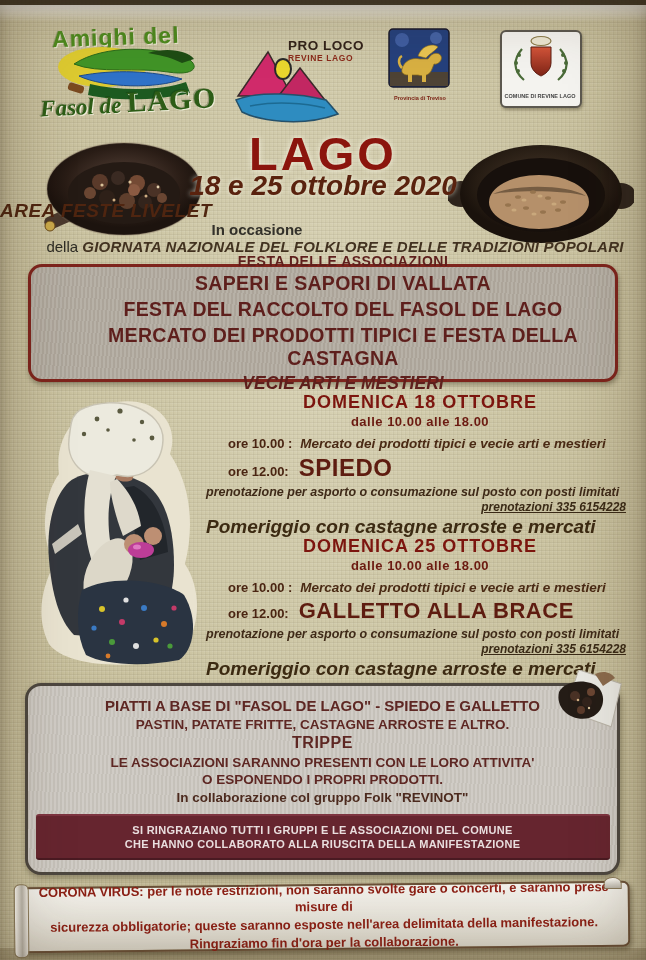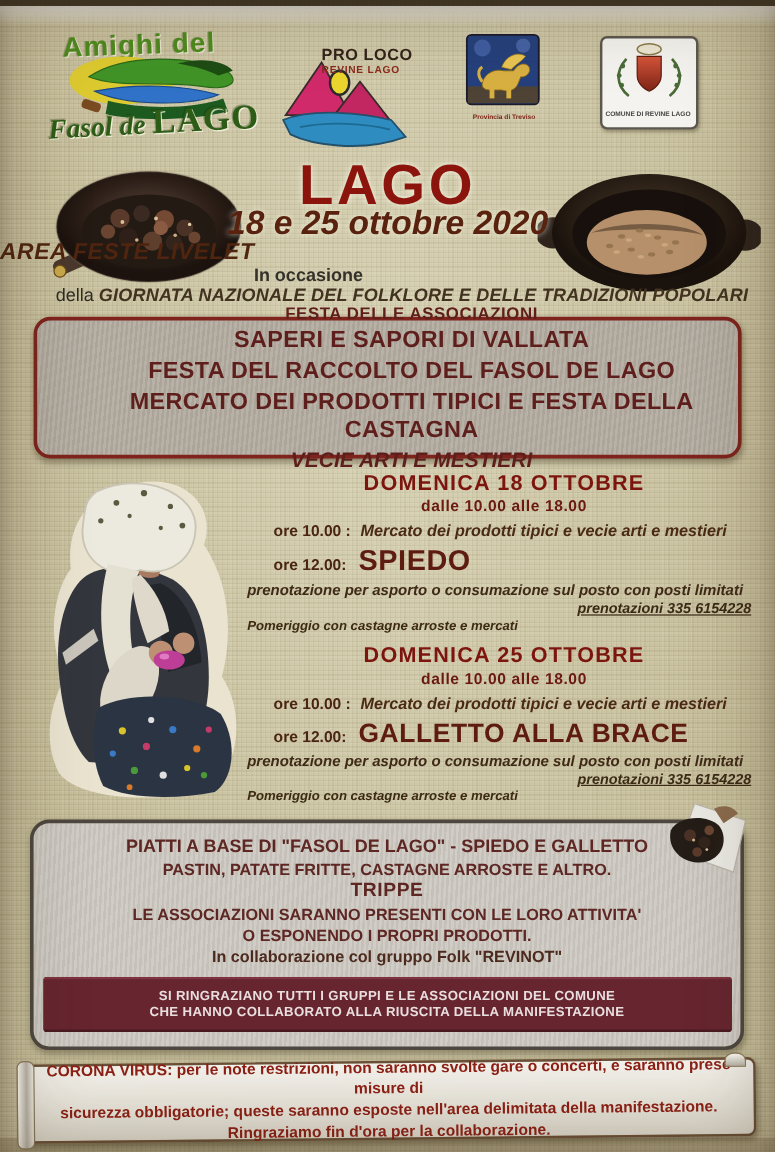--- a/index.html
+++ b/index.html
@@ -21,21 +21,21 @@
   .botstrip{left:0;top:948px;width:646px;height:12px;background:rgba(90,75,45,.25);}
 
   
   .amighi-top{left:52px;top:24px;font-size:23px;font-weight:bold;color:#4e8a1e;
     transform:rotate(-2deg);text-shadow:1px 1px 0 rgba(255,255,240,.6),-1px 0 0 rgba(30,60,10,.25);letter-spacing:1px;}
   .amighi-bottom{left:40px;top:86px;transform:rotate(-3deg);color:#2d5c16;white-space:nowrap;
     font-family:"Liberation Serif",serif;font-weight:bold;
     text-shadow:1px 1px 0 rgba(255,255,240,.7),-1px -1px 0 rgba(20,50,10,.3);}
   .amighi-bottom .small{font-size:23px;font-style:italic;}
   .amighi-bottom .big{font-size:29px;letter-spacing:1px;}
-  .proloco-text{left:268px;top:38px;line-height:1.15;}
+  .proloco-text{left:288px;top:38px;line-height:1.15;}
   .proloco-l1{font-size:13.5px;font-weight:bold;color:#33231a;letter-spacing:.5px;}
   .proloco-l2{font-size:8.5px;font-weight:bold;color:#8a2a1a;letter-spacing:.6px;}
   .crest-caption{font-size:5.5px;font-weight:bold;text-align:center;line-height:1;}
   .lion-caption{left:378px;top:96px;width:84px;color:#7a1f12;}
   .comune-box{left:500px;top:30px;width:78px;height:74px;background:#f4f3ef;
     border:2px solid #5c584f;border-radius:6px;box-shadow:1px 2px 3px rgba(50,40,20,.35);}
   .comune-caption{left:2px;top:62px;width:72px;color:#444;position:absolute;}
 
   
   .title{left:0;top:126px;width:646px;text-align:center;font-size:47px;font-weight:bold;
@@ -66,21 +66,21 @@
   .day-title{text-align:center;font-size:18px;font-weight:bold;color:#7c150e;letter-spacing:1px;}
   .hours{text-align:center;font-size:13px;font-weight:bold;color:#6b1a10;margin-top:1px;letter-spacing:.5px;}
   .slot{margin-top:5px;padding-left:28px;white-space:nowrap;}
   .slot .time{font-size:13px;font-weight:bold;color:#4a2512;}
   .slot .txt{font-size:13.5px;font-weight:bold;font-style:italic;color:#4a2a14;margin-left:8px;}
   .slot .dish{font-size:24px;font-weight:bold;color:#5e1c10;margin-left:10px;letter-spacing:.5px;}
   .slot2{margin-top:2px;}
   .note{margin-top:3px;padding-left:6px;font-size:12.5px;font-weight:bold;font-style:italic;color:#3f2a18;white-space:nowrap;}
   .booking{margin-top:1px;padding-right:14px;text-align:right;font-size:12px;font-weight:bold;font-style:italic;
     color:#3a2a16;text-decoration:underline;}
-  .afternoon{margin-top:2px;padding-left:6px;font-size:11px;font-weight:bold;font-style:italic;color:#3c2a12;}
+  .afternoon{margin-top:2px;padding-left:6px;font-size:19px;font-weight:bold;font-style:italic;color:#3c2a12;}
 
   
   .piatti-box{left:25px;top:683px;width:595px;height:192px;box-sizing:border-box;
     background:#ccc8c1;
     background-image:repeating-linear-gradient(93deg, rgba(255,255,255,.08) 0 2px, rgba(70,60,40,.05) 2px 4px);
     border:3px solid #4d473f;border-radius:16px;box-shadow:1px 3px 6px rgba(50,40,20,.4);
     display:flex;flex-direction:column;align-items:center;padding-top:11px;gap:2.5px;
     color:#5e2723;text-align:center;}
   .piatti-l1{font-size:15px;font-weight:bold;}
   .piatti-l2{font-size:13.5px;font-weight:bold;}

